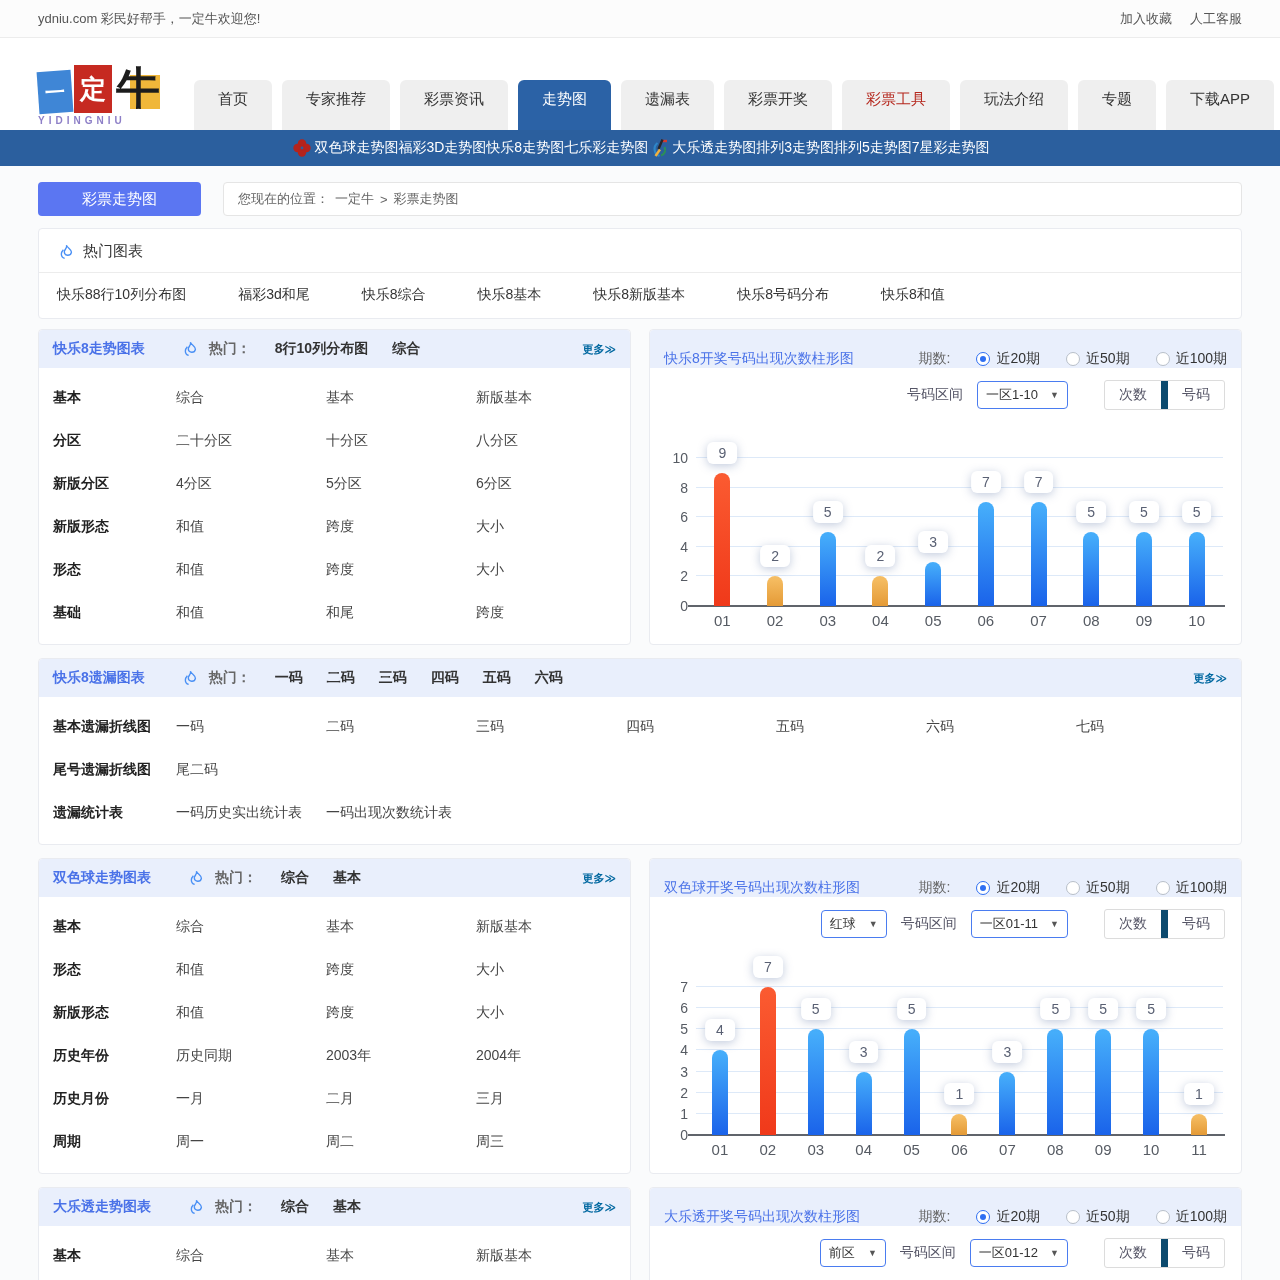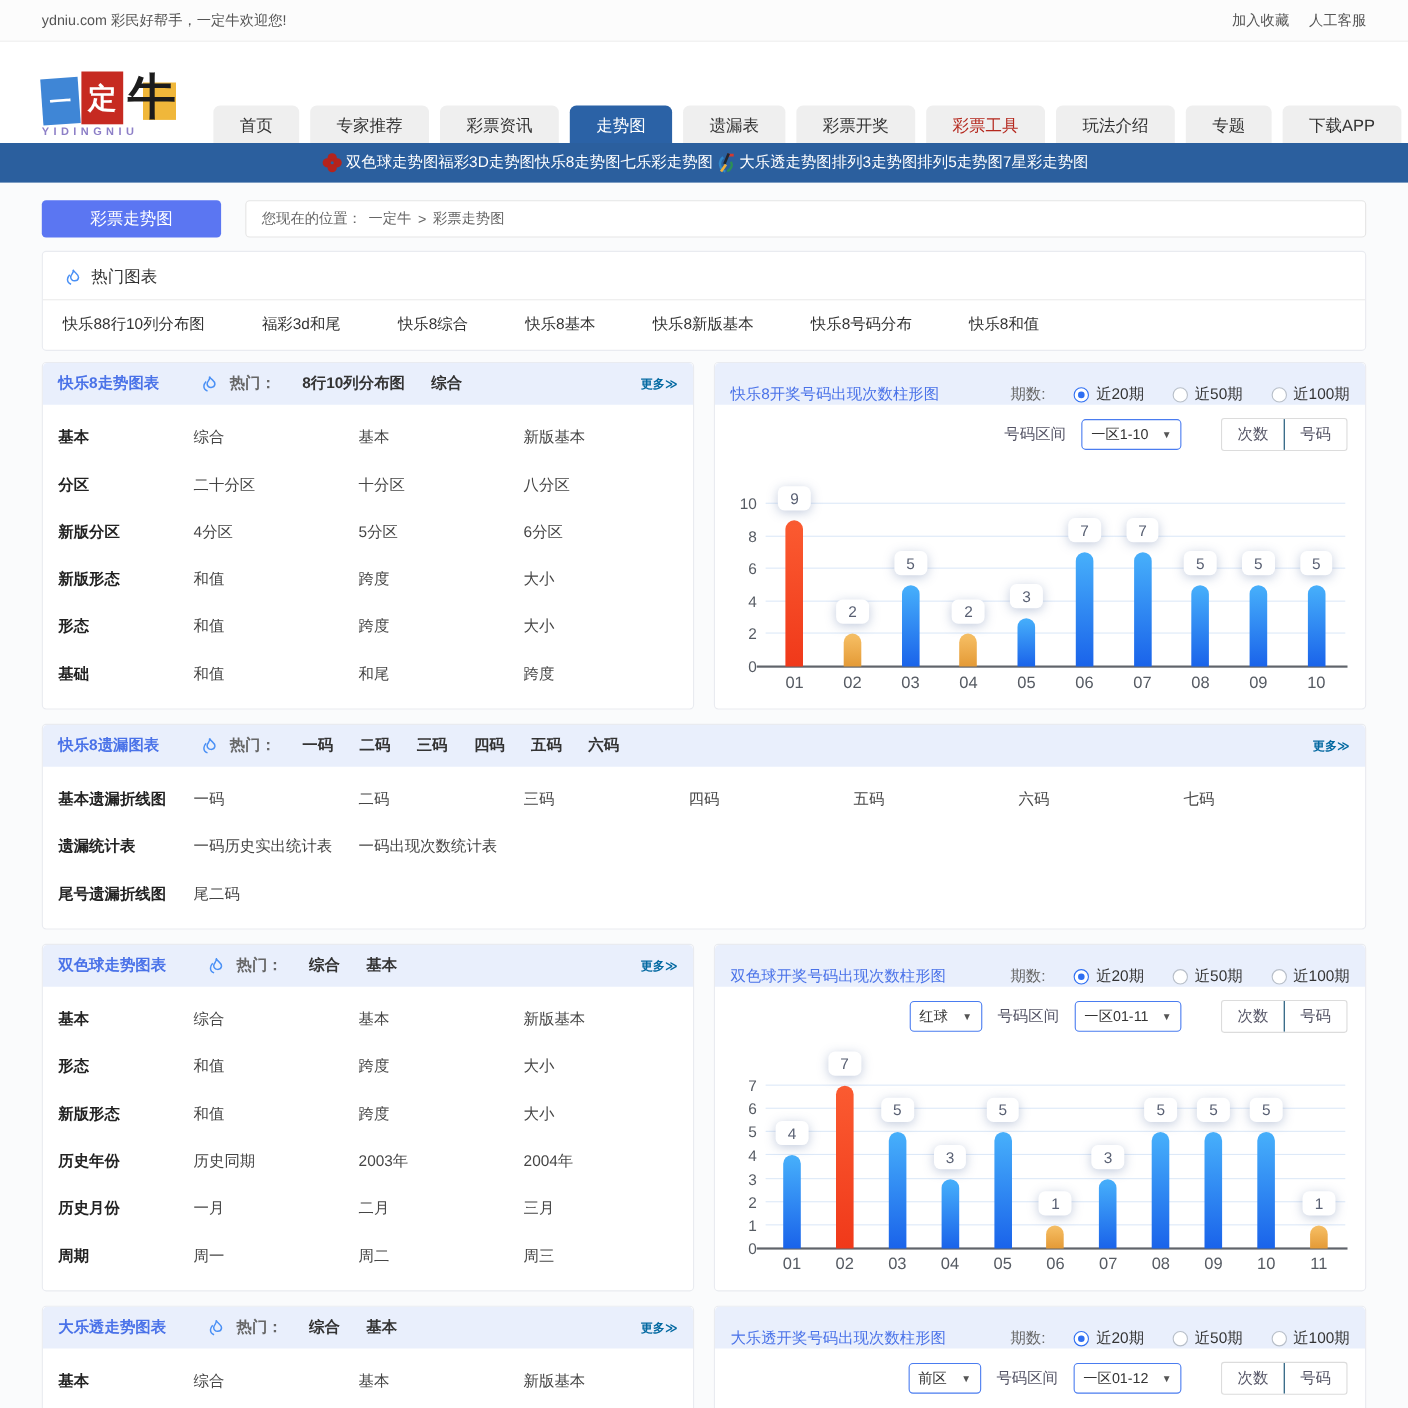--- a/index.html
+++ b/index.html
@@ -18,21 +18,21 @@
   .logo { margin:0 34px 4px 0; cursor:pointer; }
   .logo-tiles { display:flex; align-items:flex-end; height:52px; }
   .tile { display:inline-flex; align-items:center; justify-content:center; color:#fff; font-weight:bold; }
   .tile-blue { width:34px; height:42px; background:#3f86d6; font-size:20px; transform:rotate(-4deg); }
   .tile-red  { width:38px; height:48px; background:#c62a21; font-size:26px; margin-left:2px; }
   .niu-wrap { position:relative; width:46px; height:52px; margin-left:2px; }
   .yellow-box { position:absolute; right:0; bottom:4px; width:30px; height:34px; background:#f0b73a; }
   .niu-char { position:absolute; left:2px; top:-2px; font-size:44px; font-weight:900; color:#1c1c1c; z-index:1; }
   .logo-sub { font-size:10px; font-weight:bold; color:#8d7fc7; letter-spacing:4px; margin-top:2px; }
   .tabs { display:flex; align-items:flex-end; }
-  .tab { height:34px; line-height:38px; padding:0 24px; margin-right:10px; background:#efefef;
+  .tab { height:50px; line-height:38px; padding:0 24px; margin-right:10px; background:#efefef;
     border-radius:6px 6px 0 0; font-size:15px; color:#333; cursor:pointer; white-space:nowrap; }
   .tab.active { background:#2b62a6; color:#fff; }
   .tab.highlight { color:#b5281e; }
 
   
   .lotnav { height:36px; background:#2b5f9e; display:flex; align-items:center;
     justify-content:center; padding:0 56px; }
   .lotnav a { color:#fff; font-size:14px; }
   .lotnav .nav-icon { display:inline-flex; width:24px; height:24px; }
 
@@ -79,21 +79,21 @@
   .radio.checked::after { content:""; position:absolute; left:3px; top:3px; width:6px; height:6px;
     border-radius:50%; background:#2f6ff2; }
   .chart-body { padding:0 0 12px; }
   .chart-controls { display:flex; justify-content:flex-end; align-items:center; gap:14px; padding:12px 16px 0 0; font-size:13px; }
   .select { display:inline-flex; align-items:center; justify-content:space-between; gap:12px;
     min-width:66px; border:1px solid #4a7cf0; border-radius:4px; padding:4px 8px; color:#333; cursor:pointer; background:#fff; }
   .select .caret { font-size:9px; color:#555; }
   .range-label { color:#556; font-size:14px; }
   .toggle-group { display:flex; border:1px solid #dcdcdc; border-radius:3px; overflow:hidden; margin-left:22px; background:#fff; }
   .toggle-btn { padding:5px 14px; font-size:14px; color:#556; cursor:pointer; }
-  .toggle-btn + .toggle-btn { border-left:1px solid #0c4a6e; }
+  .toggle-btn + .toggle-btn { border-left:7px solid #0c4a6e; }
 
   .plot-wrap { padding:48px 18px 0 46px; }
   .plot { position:relative; height:148px; }
   .gridline { position:absolute; left:0; right:0; height:1px; background:#dde9f8; }
   .ylabel { position:absolute; left:-34px; width:26px; text-align:right; font-size:14px; color:#565b63;
     transform:translateY(50%); }
   .baseline { position:absolute; left:-8px; right:-2px; bottom:-1px; height:2px; background:#60646b; }
   .slots { position:absolute; left:0; right:0; top:0; bottom:0; display:flex; }
   .slot { flex:1 1 0; position:relative; height:100%; }
   .bar { position:absolute; bottom:0; left:50%; transform:translateX(-50%); width:16px;
@@ -380,27 +380,27 @@
         <span class="row-label">基本遗漏折线图</span>
         <a class="row-link">一码</a>
         <a class="row-link">二码</a>
         <a class="row-link">三码</a>
         <a class="row-link">四码</a>
         <a class="row-link">五码</a>
         <a class="row-link">六码</a>
         <a class="row-link">七码</a>
       </div>
       <div class="panel-row">
+        <span class="row-label">尾号遗漏折线图</span>
+        <a class="row-link">尾二码</a>
+      </div>
+      <div class="panel-row">
         <span class="row-label">遗漏统计表</span>
         <a class="row-link">一码历史实出统计表</a>
         <a class="row-link">一码出现次数统计表</a>
-      </div>
-      <div class="panel-row">
-        <span class="row-label">尾号遗漏折线图</span>
-        <a class="row-link">尾二码</a>
       </div>
     </div>
   </div>
 
 <div class="grid-row">
   <div class="card">
       <div class="panel-head">
         <a class="panel-title">双色球走势图表</a>
         <span class="hot-group">
           <svg class="flame-icon" viewBox="0 0 24 24">

